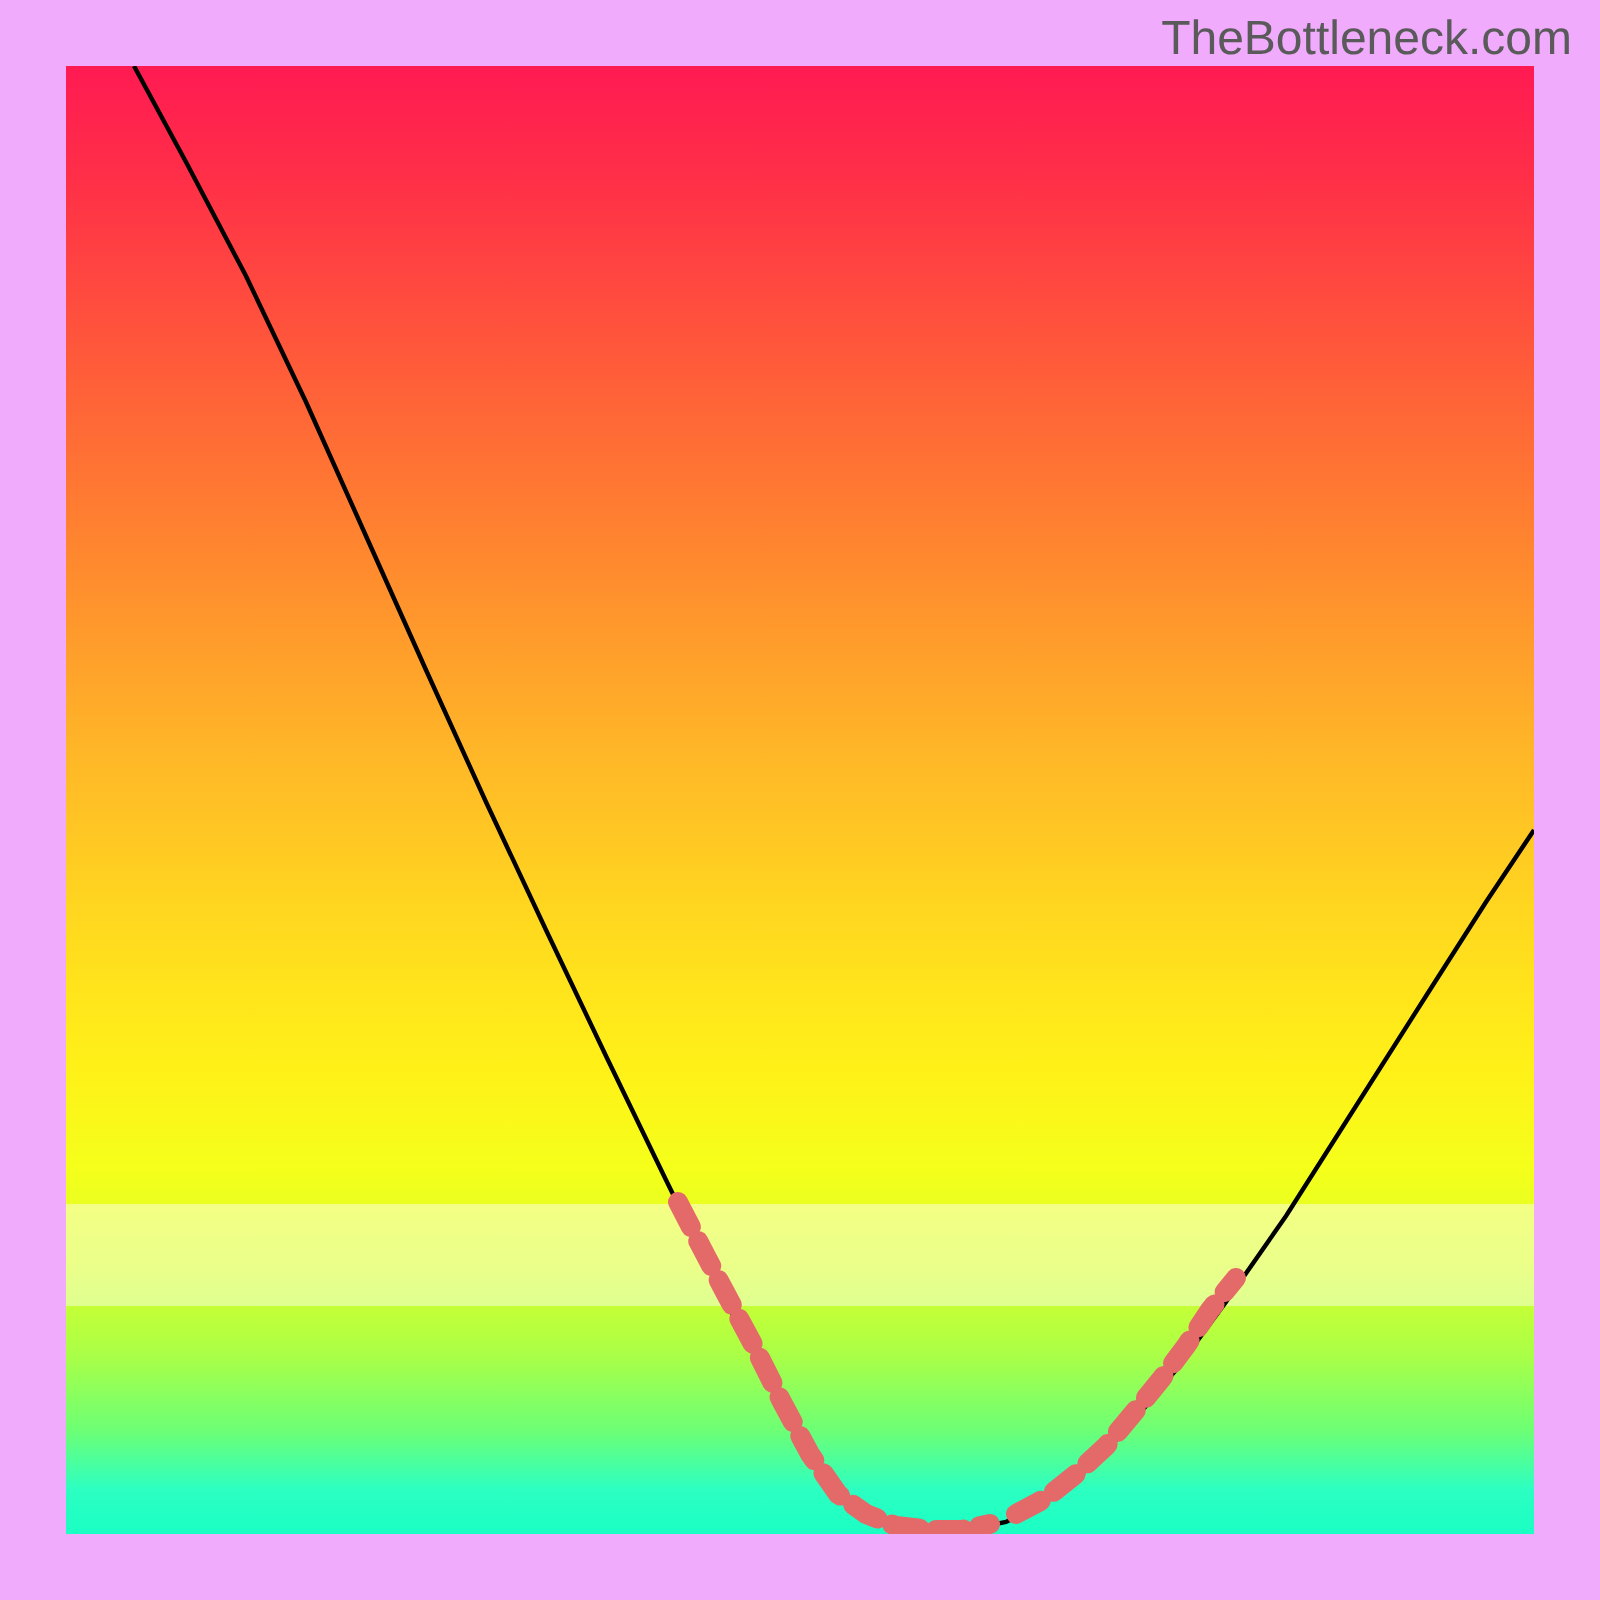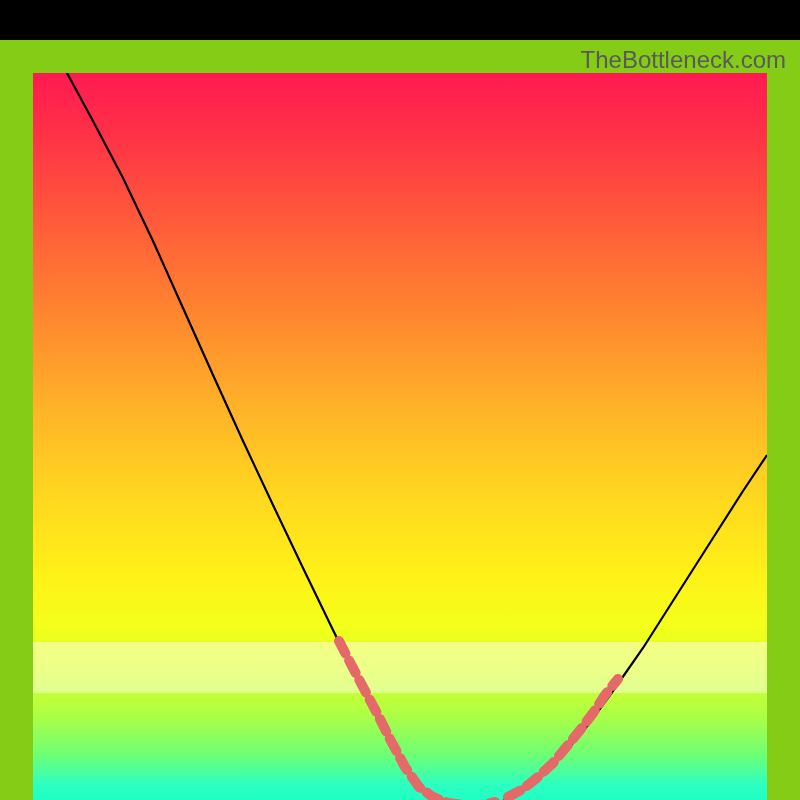--- a/index.html
+++ b/index.html
@@ -7,22 +7,21 @@
     padding: 0;
     width: 800px;
     height: 800px;
     background: #000;
     overflow: hidden;
     font-family: Arial, Helvetica, sans-serif;
   }
   .frame {
     position: absolute;
     inset: 0;
-    background: #84cc16;
-    margin-top: 40px;
+    background: #f0abfc;
   }
   .plot-area {
     position: absolute;
     left: 33px;
     top: 33px;
     width: 734px;
     height: 734px;
     overflow: hidden;
   }
   .gradient {

